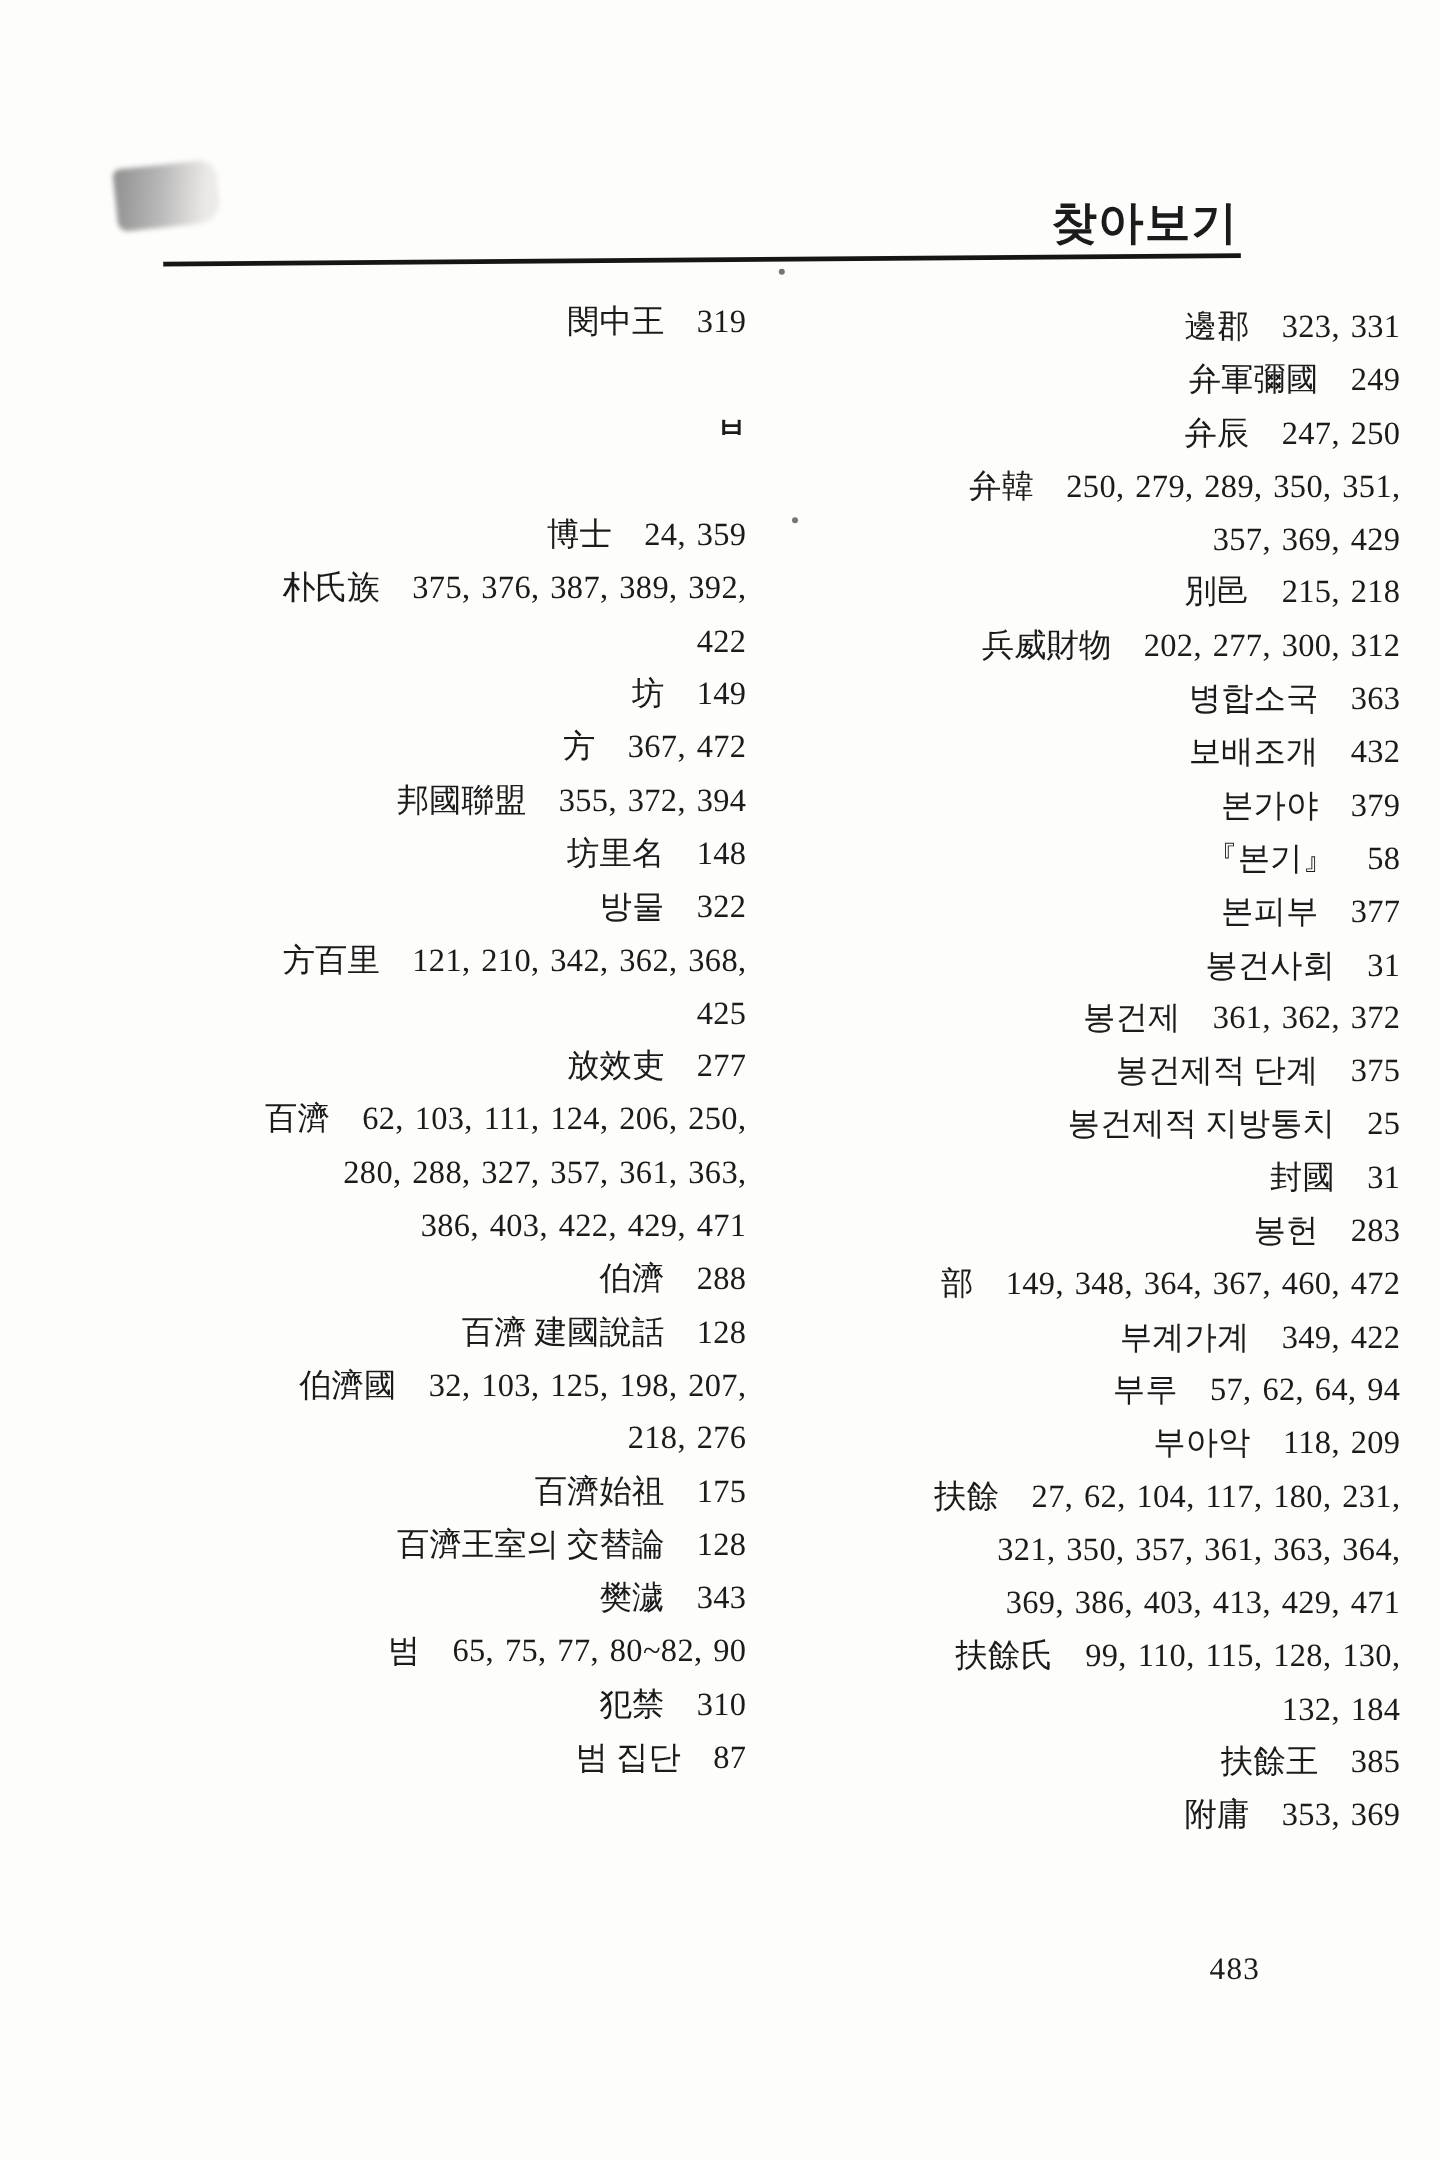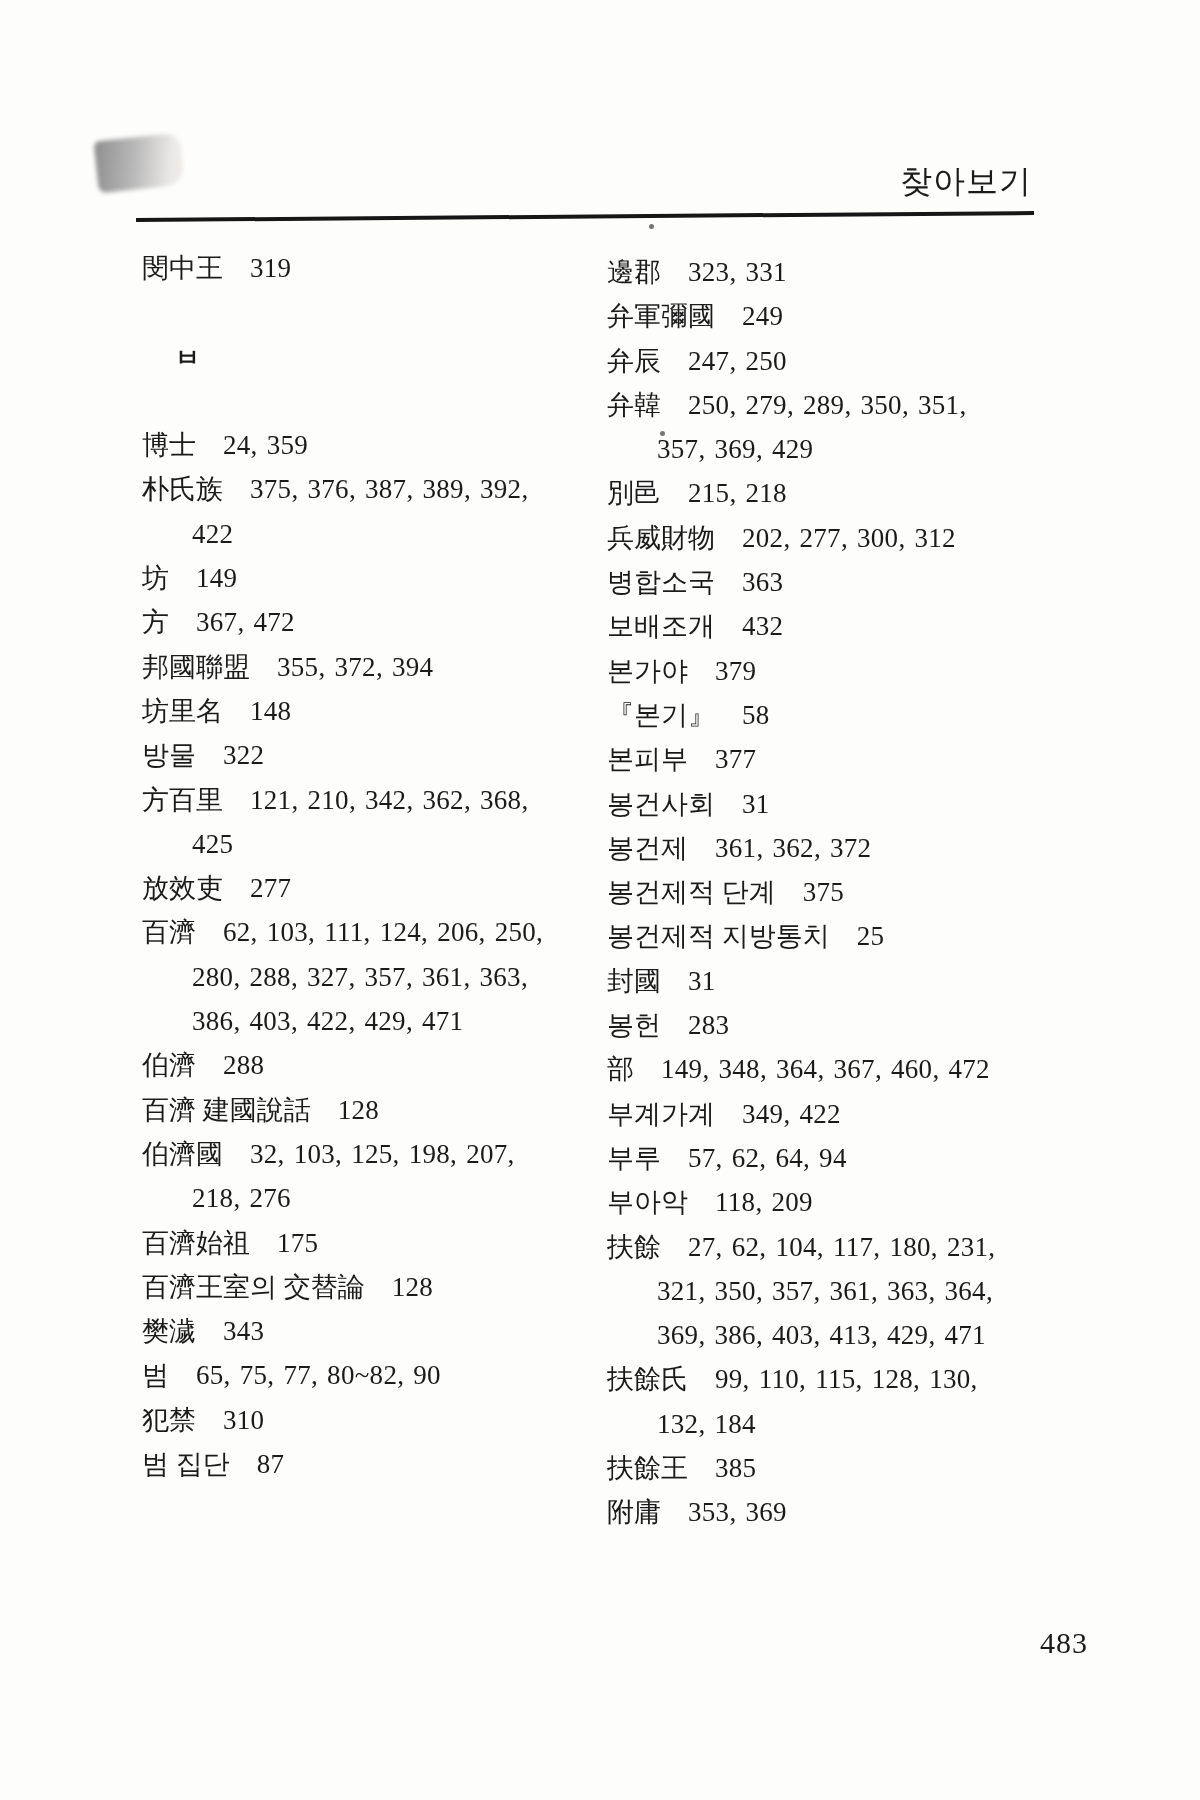--- a/index.html
+++ b/index.html
@@ -4,38 +4,38 @@
 <style>
   html,body{margin:0;padding:0;}
   body{
     width:1200px;height:1800px;position:relative;overflow:hidden;
     background:#fdfdfc;color:#1b1b1b;
     font-family:"Liberation Serif","DejaVu Serif",serif;
   }
   .page-header{
     position:absolute;top:160px;right:168px;
     font-family:"Liberation Sans","DejaVu Sans",sans-serif;
-    font-weight:normal;font-size:32px;letter-spacing:1px;
+    font-weight:bold;font-size:38px;letter-spacing:1px;
   }
   .rule{
     position:absolute;left:136px;top:211px;width:898px;height:3.5px;
     background:#161616;transform:rotate(-0.45deg);transform-origin:right center;
   }
   .col{position:absolute;}
   .col-left{left:142px;top:246px;width:480px;}
   .col-right{left:607px;top:250px;width:560px;}
-  .line{height:44.3px;line-height:44.3px;white-space:nowrap;font-size:27px;}
+  .line{height:44.3px;line-height:44.3px;white-space:nowrap;font-size:27px;text-align:right;}
   .line .term{padding-right:27px;}
   .line .pages{word-spacing:2px;letter-spacing:0.3px;}
   .line.cont{padding-left:50px;}
   .line.section{
     padding-left:33px;font-size:25px;font-weight:bold;
     font-family:"Liberation Sans","DejaVu Sans",sans-serif;
   }
-  .page-number{position:absolute;top:1626px;left:1040px;font-size:30px;letter-spacing:1px;}
+  .page-number{position:absolute;top:1626px;left:1008px;font-size:26px;letter-spacing:1px;}
   .artifact{
     position:absolute;left:96px;top:137px;width:86px;height:52px;
     background:linear-gradient(100deg,#8e8e8e 0%,#b9b9b9 45%,#eceae7 85%);
     filter:blur(2px);border-radius:6px 14px 18px 8px;transform:rotate(-6deg);
   }
   .noise-dot{position:absolute;width:5px;height:5px;background:#3a3a3a;border-radius:50%;opacity:.7;}
   .dot-1{left:649px;top:224px;}
   .dot-2{left:660px;top:431px;}
 </style>
 </head>

